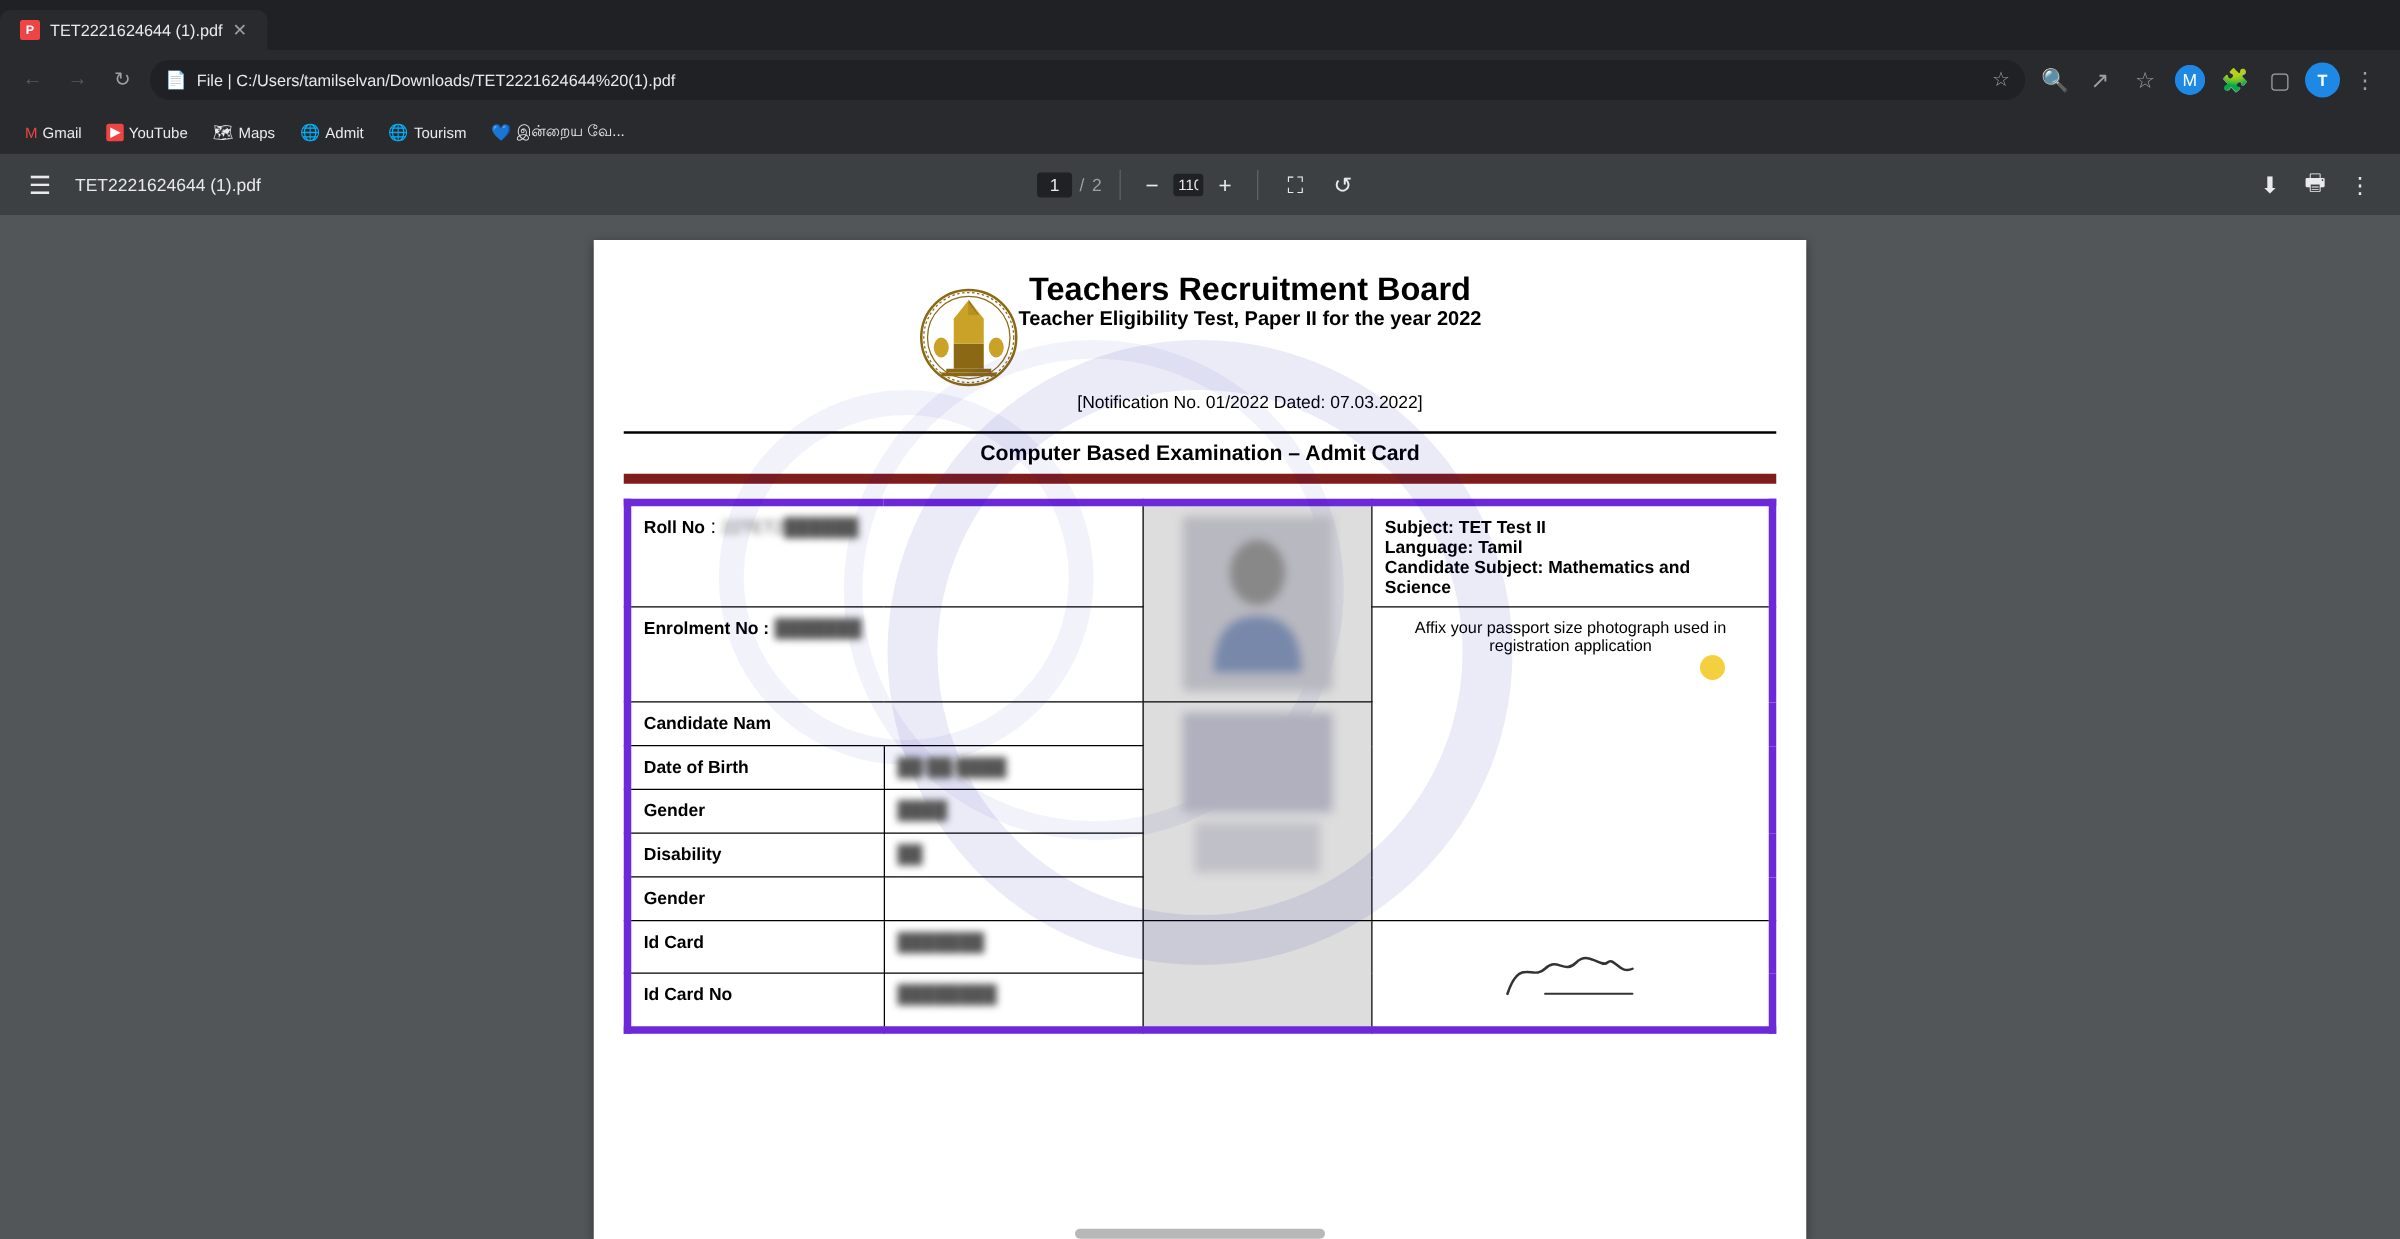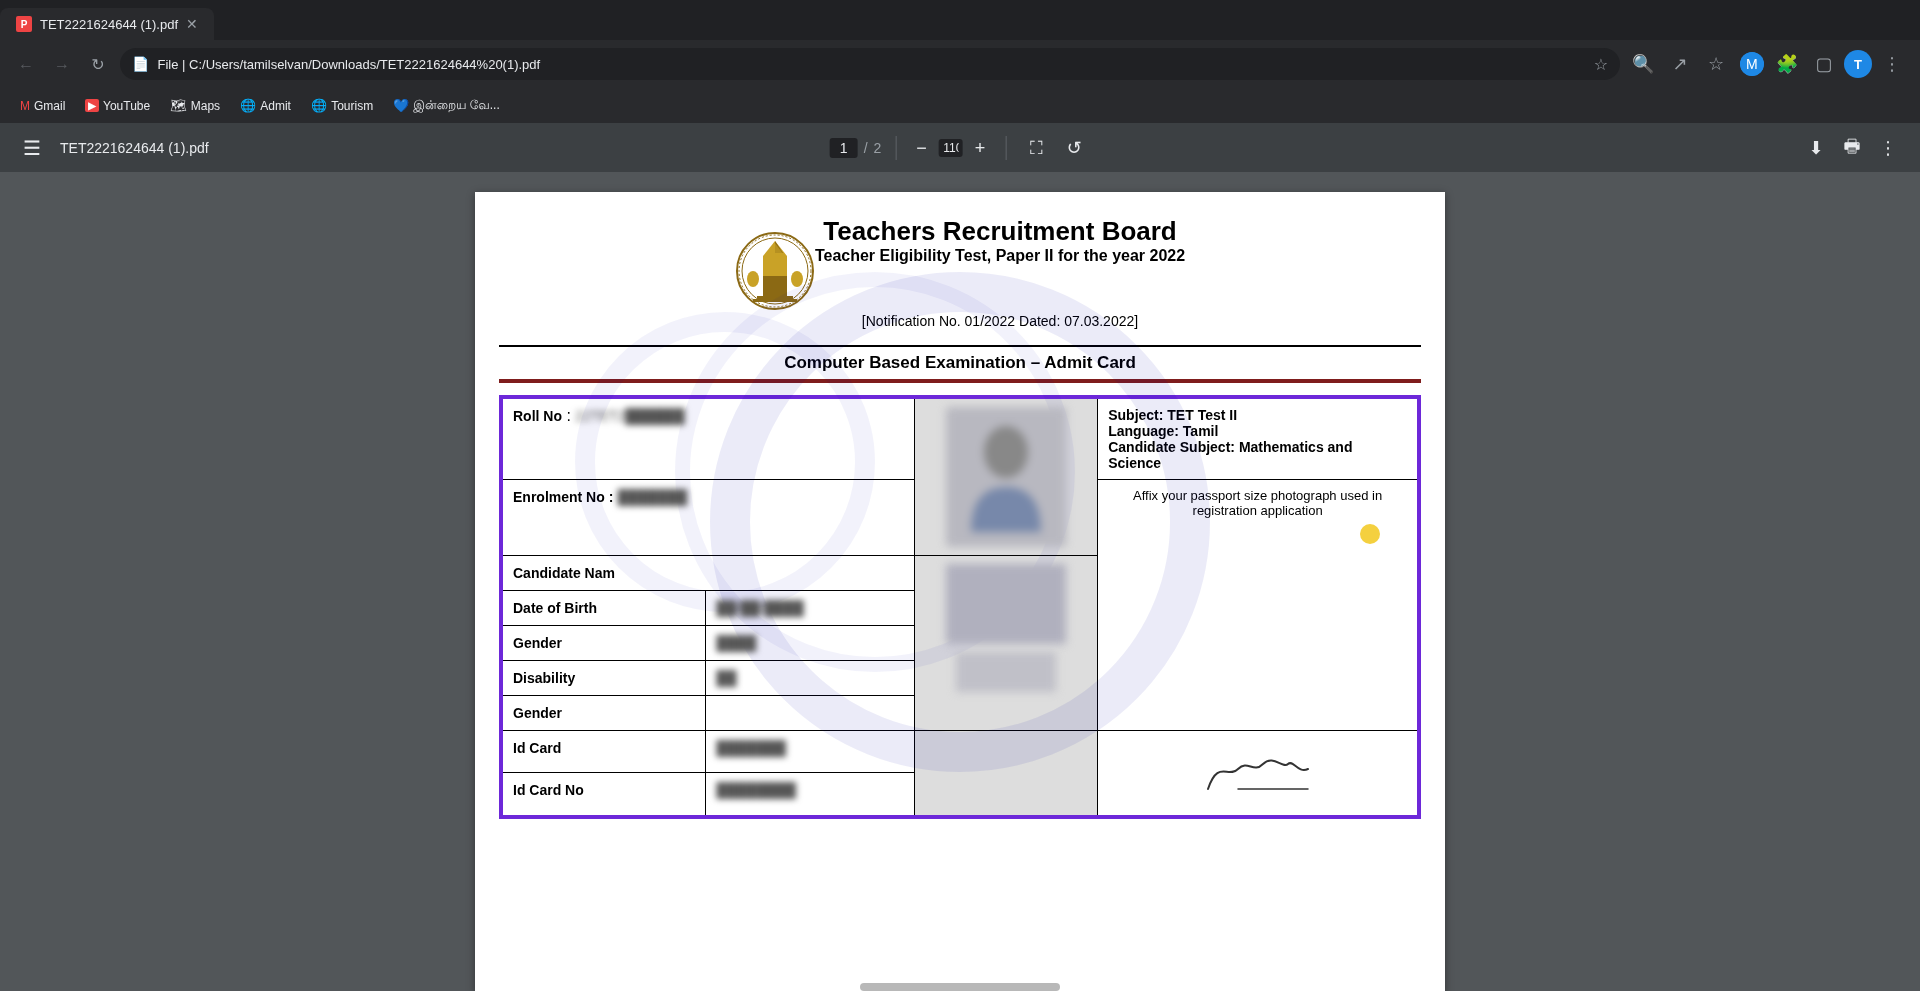--- a/index.html
+++ b/index.html
@@ -47,23 +47,23 @@
 
     
     .pdf-page { background: white; width: 970px; min-height: 800px; padding: 24px; box-shadow: 0 2px 8px rgba(0,0,0,0.4); position: relative; }
 
     
     .admit-card { width: 100%; }
     .admit-header { text-align: center; margin-bottom: 16px; display: flex; align-items: center; justify-content: center; }
     .header-text h1 { font-size: 26px; font-weight: bold; color: #000; }
     .header-text h2 { font-size: 16px; font-weight: bold; color: #000; }
     .header-text h3 { font-size: 14px; font-weight: normal; color: #000; margin-top: 48px; }
-    .admit-title { text-align: center; font-size: 17px; font-weight: bold; margin: 12px 0; color: #000; border-top: 2px solid #000; border-bottom: 4px solid #7f1d1d; padding: 6px 0; }
-    
-    .admit-table { width: 100%; border-collapse: collapse; border: 4px solid #6d28d9; }
+    .admit-title { text-align: center; font-size: 17px; font-weight: bold; margin: 12px 0; color: #000; border-top: 2px solid #000; border-bottom: 8px solid #7f1d1d; padding: 6px 0; }
+    
+    .admit-table { width: 100%; border-collapse: collapse; border: 6px solid #6d28d9; }
     .admit-table td, .admit-table th { border: 1px solid #000; padding: 8px 10px; vertical-align: top; }
     .field-label { font-weight: bold; font-size: 14px; color: #000; white-space: nowrap; }
     .field-value { font-size: 14px; color: #555; filter: blur(3px); }
     .subject-cell { font-size: 14px; color: #000; }
     .subject-cell span { font-weight: bold; }
     .photo-cell { text-align: center; vertical-align: middle; background: #ddd; }
     .afffix-cell { text-align: center; font-size: 13px; color: #000; vertical-align: middle; padding: 16px; margin-left: 30px; }
     .signature-cell { text-align: center; vertical-align: middle; font-size: 32px; font-style: italic; color: #000; padding: 16px; }
 
     

